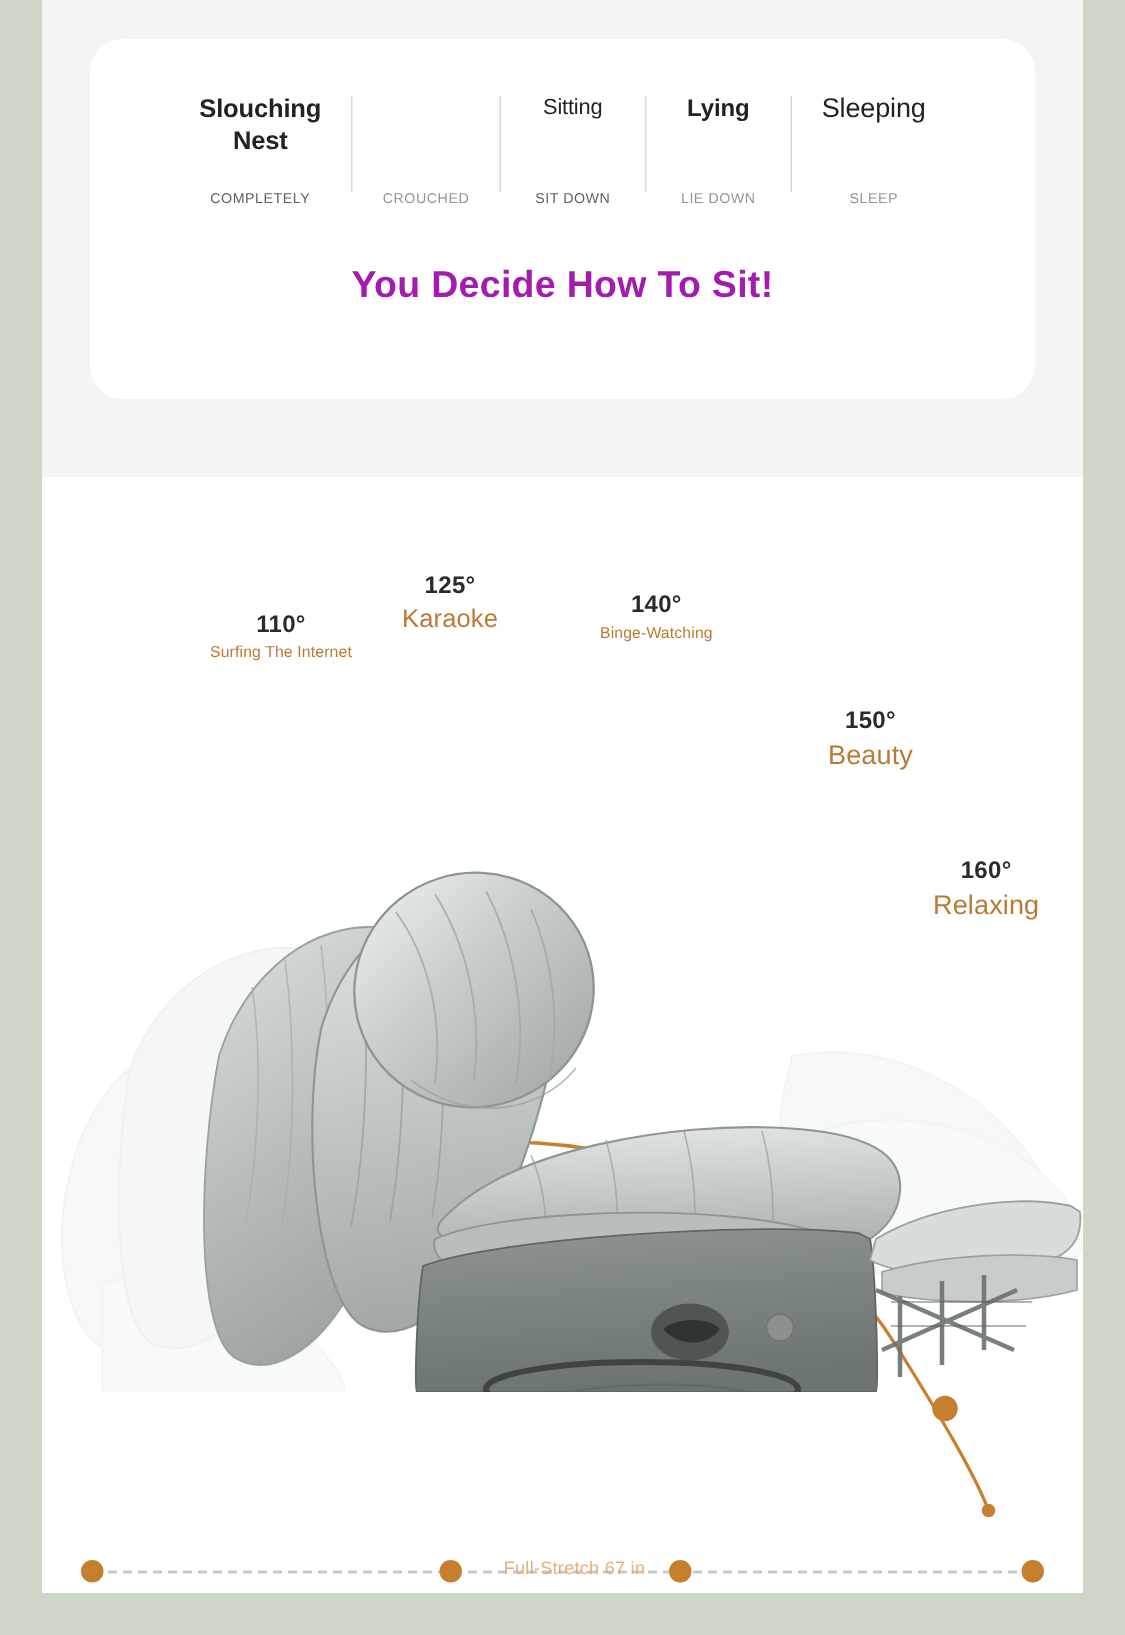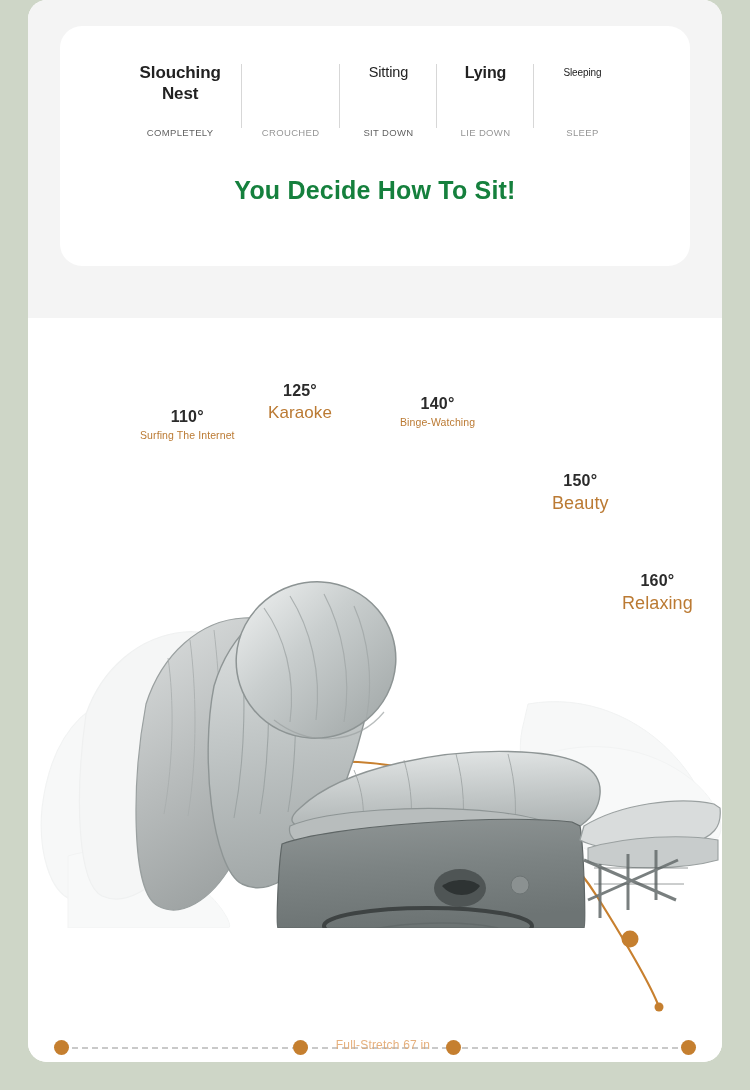--- a/index.html
+++ b/index.html
@@ -22,21 +22,20 @@
     box-sizing: border-box;
     padding: 0 28px 28px 28px;
   }
   .page-sheet {
     position: relative;
     width: 100%;
     height: 100%;
     background: #ffffff;
     box-sizing: border-box;
     overflow: hidden;
-    border-radius: 19px;
   }
 
   
   .hero {
     position: relative;
     height: 318px;
     background: #f4f4f4;
     box-sizing: border-box;
     padding: 26px 32px 0 32px;
   }
@@ -71,21 +70,21 @@
   .mode-title {
     font-size: 17px;
     line-height: 21px;
     color: #222222;
     text-align: center;
     white-space: pre-line;
     letter-spacing: -0.1px;
   }
   .mode-title.bold   { font-weight: 700; }
   .mode-title.normal { font-weight: 400; font-size: 14.5px; }
-  .mode-title.small  { font-weight: 400; font-size: 10px; }
+  .mode-title.small  { font-weight: 400; font-size: 18px; }
   .mode-sub {
     font-size: 9.5px;
     color: #3c3c3c;
     letter-spacing: 0.35px;
     text-align: center;
     margin-top: 6px;
     opacity: .82;
   }
   .mode-sub.faint { opacity: .55; }
   .mode-divider {
@@ -93,21 +92,21 @@
     background: #d7d7d7;
     margin: 2px 0 10px 0;
     align-self: stretch;
   }
 
   
   .headline {
     margin-top: 38px;
     font-size: 25px;
     font-weight: 700;
-    color: #15803d;
+    color: #a21caf;
     letter-spacing: .2px;
   }
 
   
   .diagram {
     position: relative;
     height: 772px;
     background: #ffffff;
   }
   .arc-svg {

